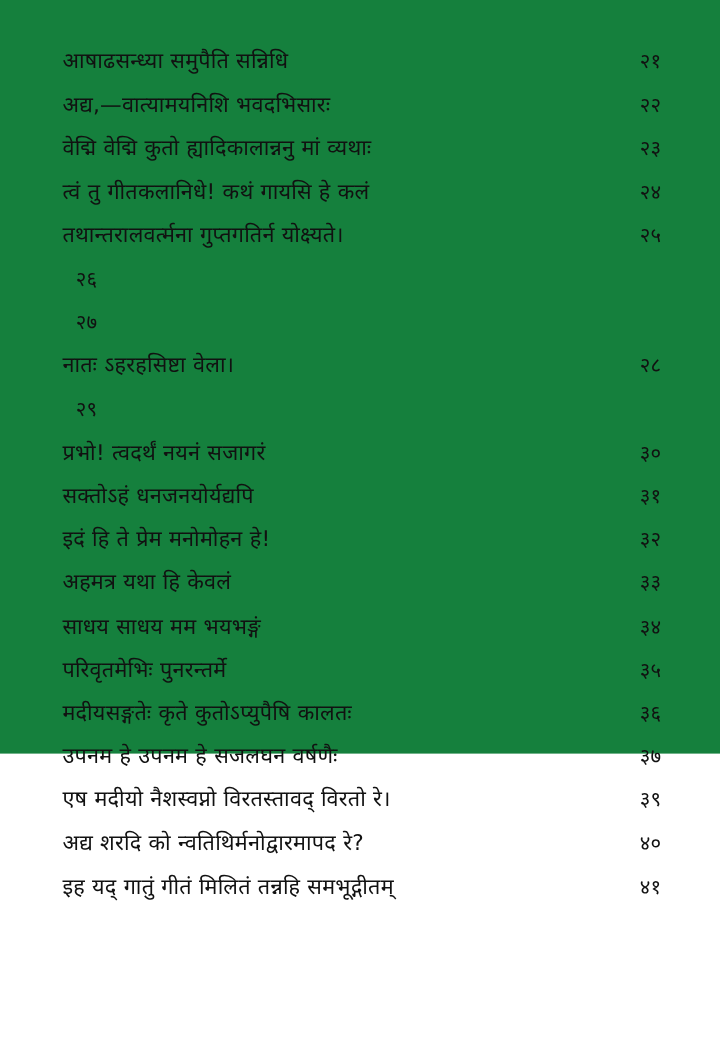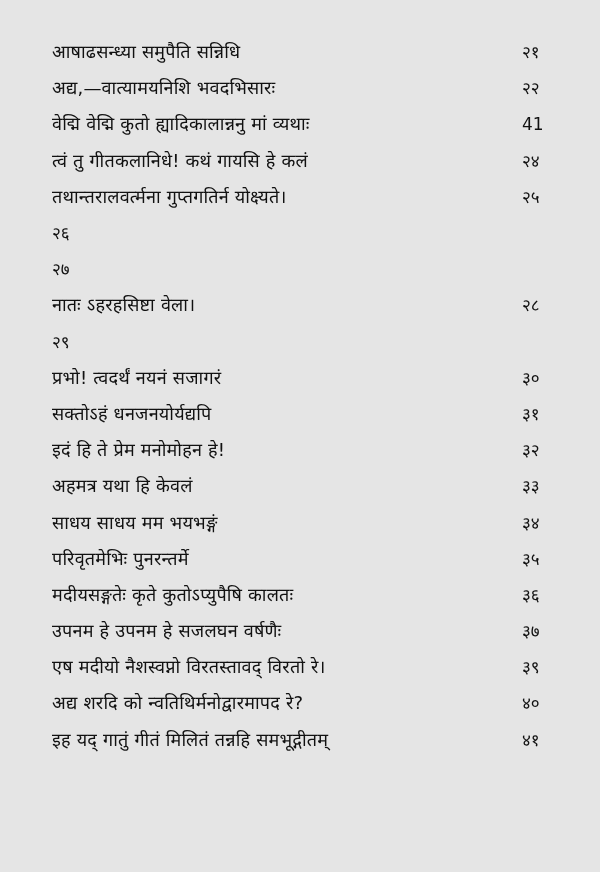--- a/index.html
+++ b/index.html
@@ -13,22 +13,22 @@
       position: relative;
       overflow: hidden;
       font-family: "DejaVu Sans", "Liberation Sans", sans-serif;
       color: #111111;
     }
     .page {
       position: absolute;
       left: 0;
       top: 0;
       width: 600px;
-      height: 872px;
-      background: #e5e5e5;
+      height: 628px;
+      background: #15803d;
     }
     .toc-list {
       position: absolute;
       left: 52px;
       top: 34px;
       width: 520px;
       margin: 0;
       padding: 0;
       list-style: none;
     }
@@ -39,41 +39,42 @@
       height: 36.2px;
     }
     .toc-title {
       font-size: 18px;
       line-height: 24px;
       white-space: nowrap;
       letter-spacing: 0.2px;
     }
     .toc-page {
       width: 40px;
+      text-align: center;
       font-size: 17px;
       line-height: 24px;
       margin-right: 10px;
     }
   </style>
 </head>
 <body>
 
 <div class="page">
   <ul class="toc-list">
     <li class="toc-row">
       <span class="toc-title">आषाढसन्ध्या समुपैति सन्निधि</span>
       <span class="toc-page">२१</span>
     </li>
     <li class="toc-row">
       <span class="toc-title">अद्य,—वात्यामयनिशि भवदभिसारः</span>
       <span class="toc-page">२२</span>
     </li>
     <li class="toc-row">
       <span class="toc-title">वेद्मि वेद्मि कुतो ह्यादिकालान्ननु मां व्यथाः</span>
-      <span class="toc-page">41</span>
+      <span class="toc-page">२३</span>
     </li>
     <li class="toc-row">
       <span class="toc-title">त्वं तु गीतकलानिधे! कथं गायसि हे कलं</span>
       <span class="toc-page">२४</span>
     </li>
     <li class="toc-row">
       <span class="toc-title">तथान्तरालवर्त्मना गुप्तगतिर्न योक्ष्यते।</span>
       <span class="toc-page">२५</span>
     </li>
     <li class="toc-row">

